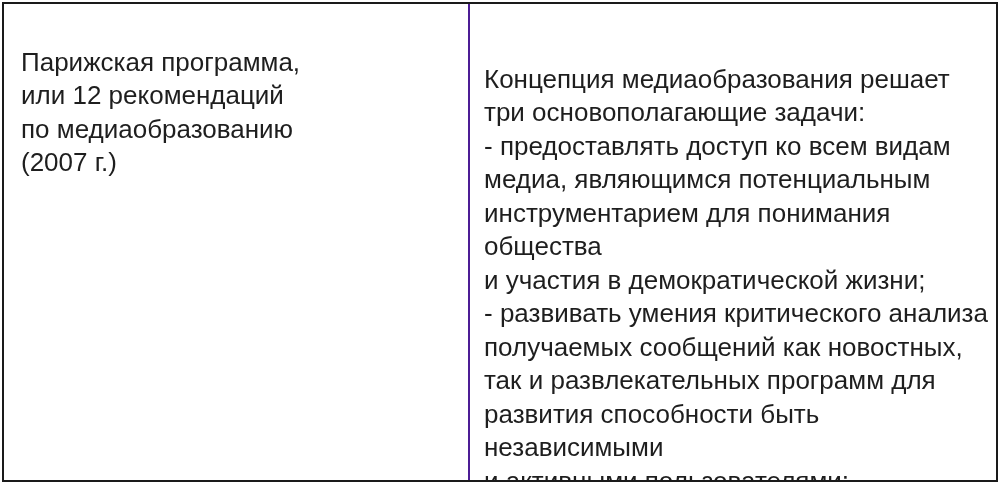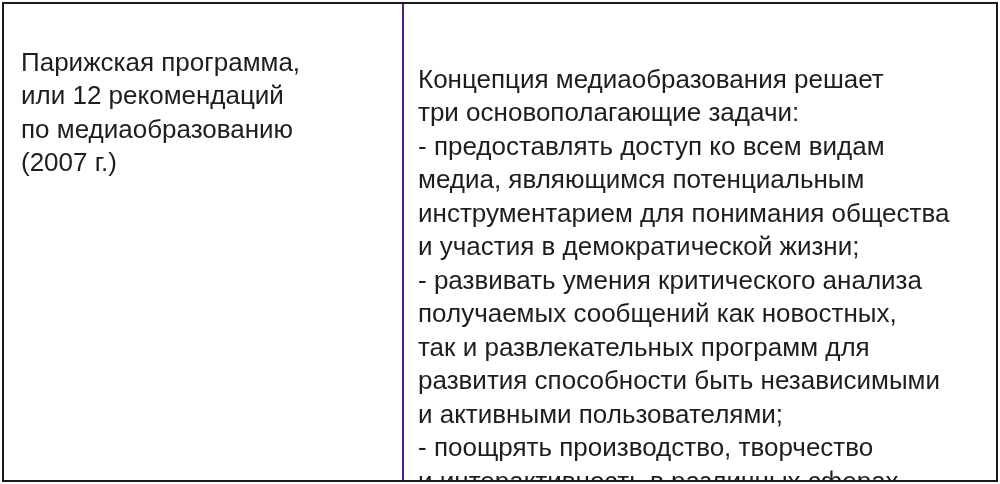--- a/index.html
+++ b/index.html
@@ -26,21 +26,21 @@
     background: #ffffff;
   }
   .cell {
     color: #1e1e1e;
     font-size: 26px;
     line-height: 33.5px;
     white-space: pre-line;
     overflow: hidden;
   }
   .cell-left {
-    width: 398px;
+    width: 464px;
     padding: 8px 10px 8px 17px;
   }
   .cell-right {
     flex: 1;
     border-left: 2px solid #4c1d95;
     padding: 25px 8px 8px 14px;
   }
 </style>
 </head>
 <body>

